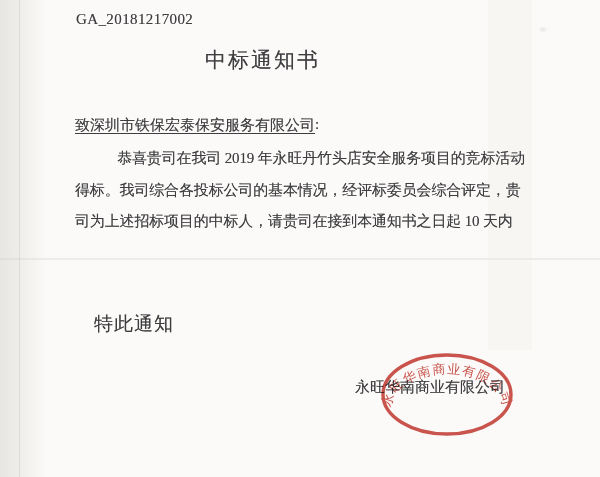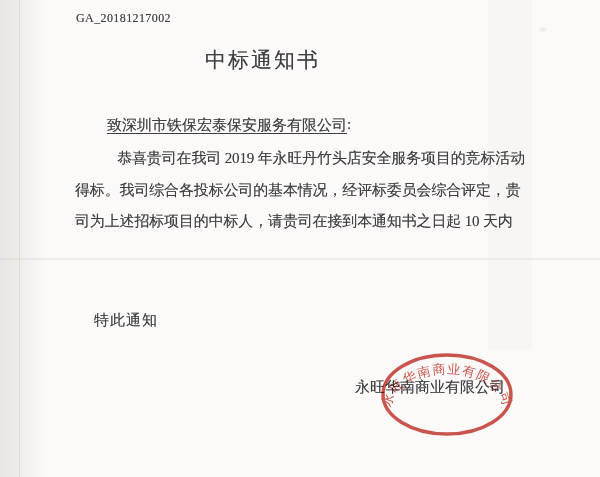--- a/index.html
+++ b/index.html
@@ -16,30 +16,30 @@
   
   .shade-left{left:0;top:0;width:46px;height:477px;
     background:linear-gradient(90deg,#e8e6e3 0%,#efede9 40%,rgba(251,250,248,0) 100%);}
   .edge-line{left:19px;top:0;width:1px;height:477px;background:rgba(185,182,178,.30);}
   .crease{left:0;top:258px;width:600px;height:2px;background:rgba(205,202,198,.28);}
   .shade-right{left:488px;top:0;width:44px;height:350px;background:rgba(232,230,226,.22);}
   .speck{left:540px;top:28px;width:6px;height:3px;border-radius:50%;
     background:rgba(180,180,182,.35);filter:blur(1px);}
   
   .txt{text-shadow:0 0 .6px rgba(70,70,75,.55);white-space:pre;}
-  .ref{left:76px;top:11px;font-size:12px;letter-spacing:.4px;}
+  .ref{left:76px;top:11px;font-size:15px;letter-spacing:.4px;}
   .title{left:0;top:46px;width:525px;text-align:center;font-size:21px;letter-spacing:2px;}
   .addr{left:75px;top:116px;font-size:15px;}
-  .addr .u{position:static;text-decoration:underline;text-underline-offset:3px;margin-left:32px;}
+  .addr .u{position:static;text-decoration:underline;text-underline-offset:3px;}
   .bl{left:75px;width:450px;font-size:15px;letter-spacing:-0.15px;line-height:19px;}
   .bl1{top:149px;padding-left:32px;text-align:right;}
   .bl2{top:181px;}
   .bl3{top:212px;}
   .bl4{top:243px;}
-  .closing{left:94px;top:311px;font-size:15px;letter-spacing:1px;}
+  .closing{left:94px;top:311px;font-size:19px;letter-spacing:1px;}
   .sig-company{left:355px;top:378px;font-size:15px;}
   .sig-date{left:397px;top:407px;font-size:15px;}
   
   .seal{left:376px;top:349px;width:142px;height:91px;
     mix-blend-mode:multiply;opacity:.9;}
 </style>
 </head>
 <body>
 
 <div class="page">

